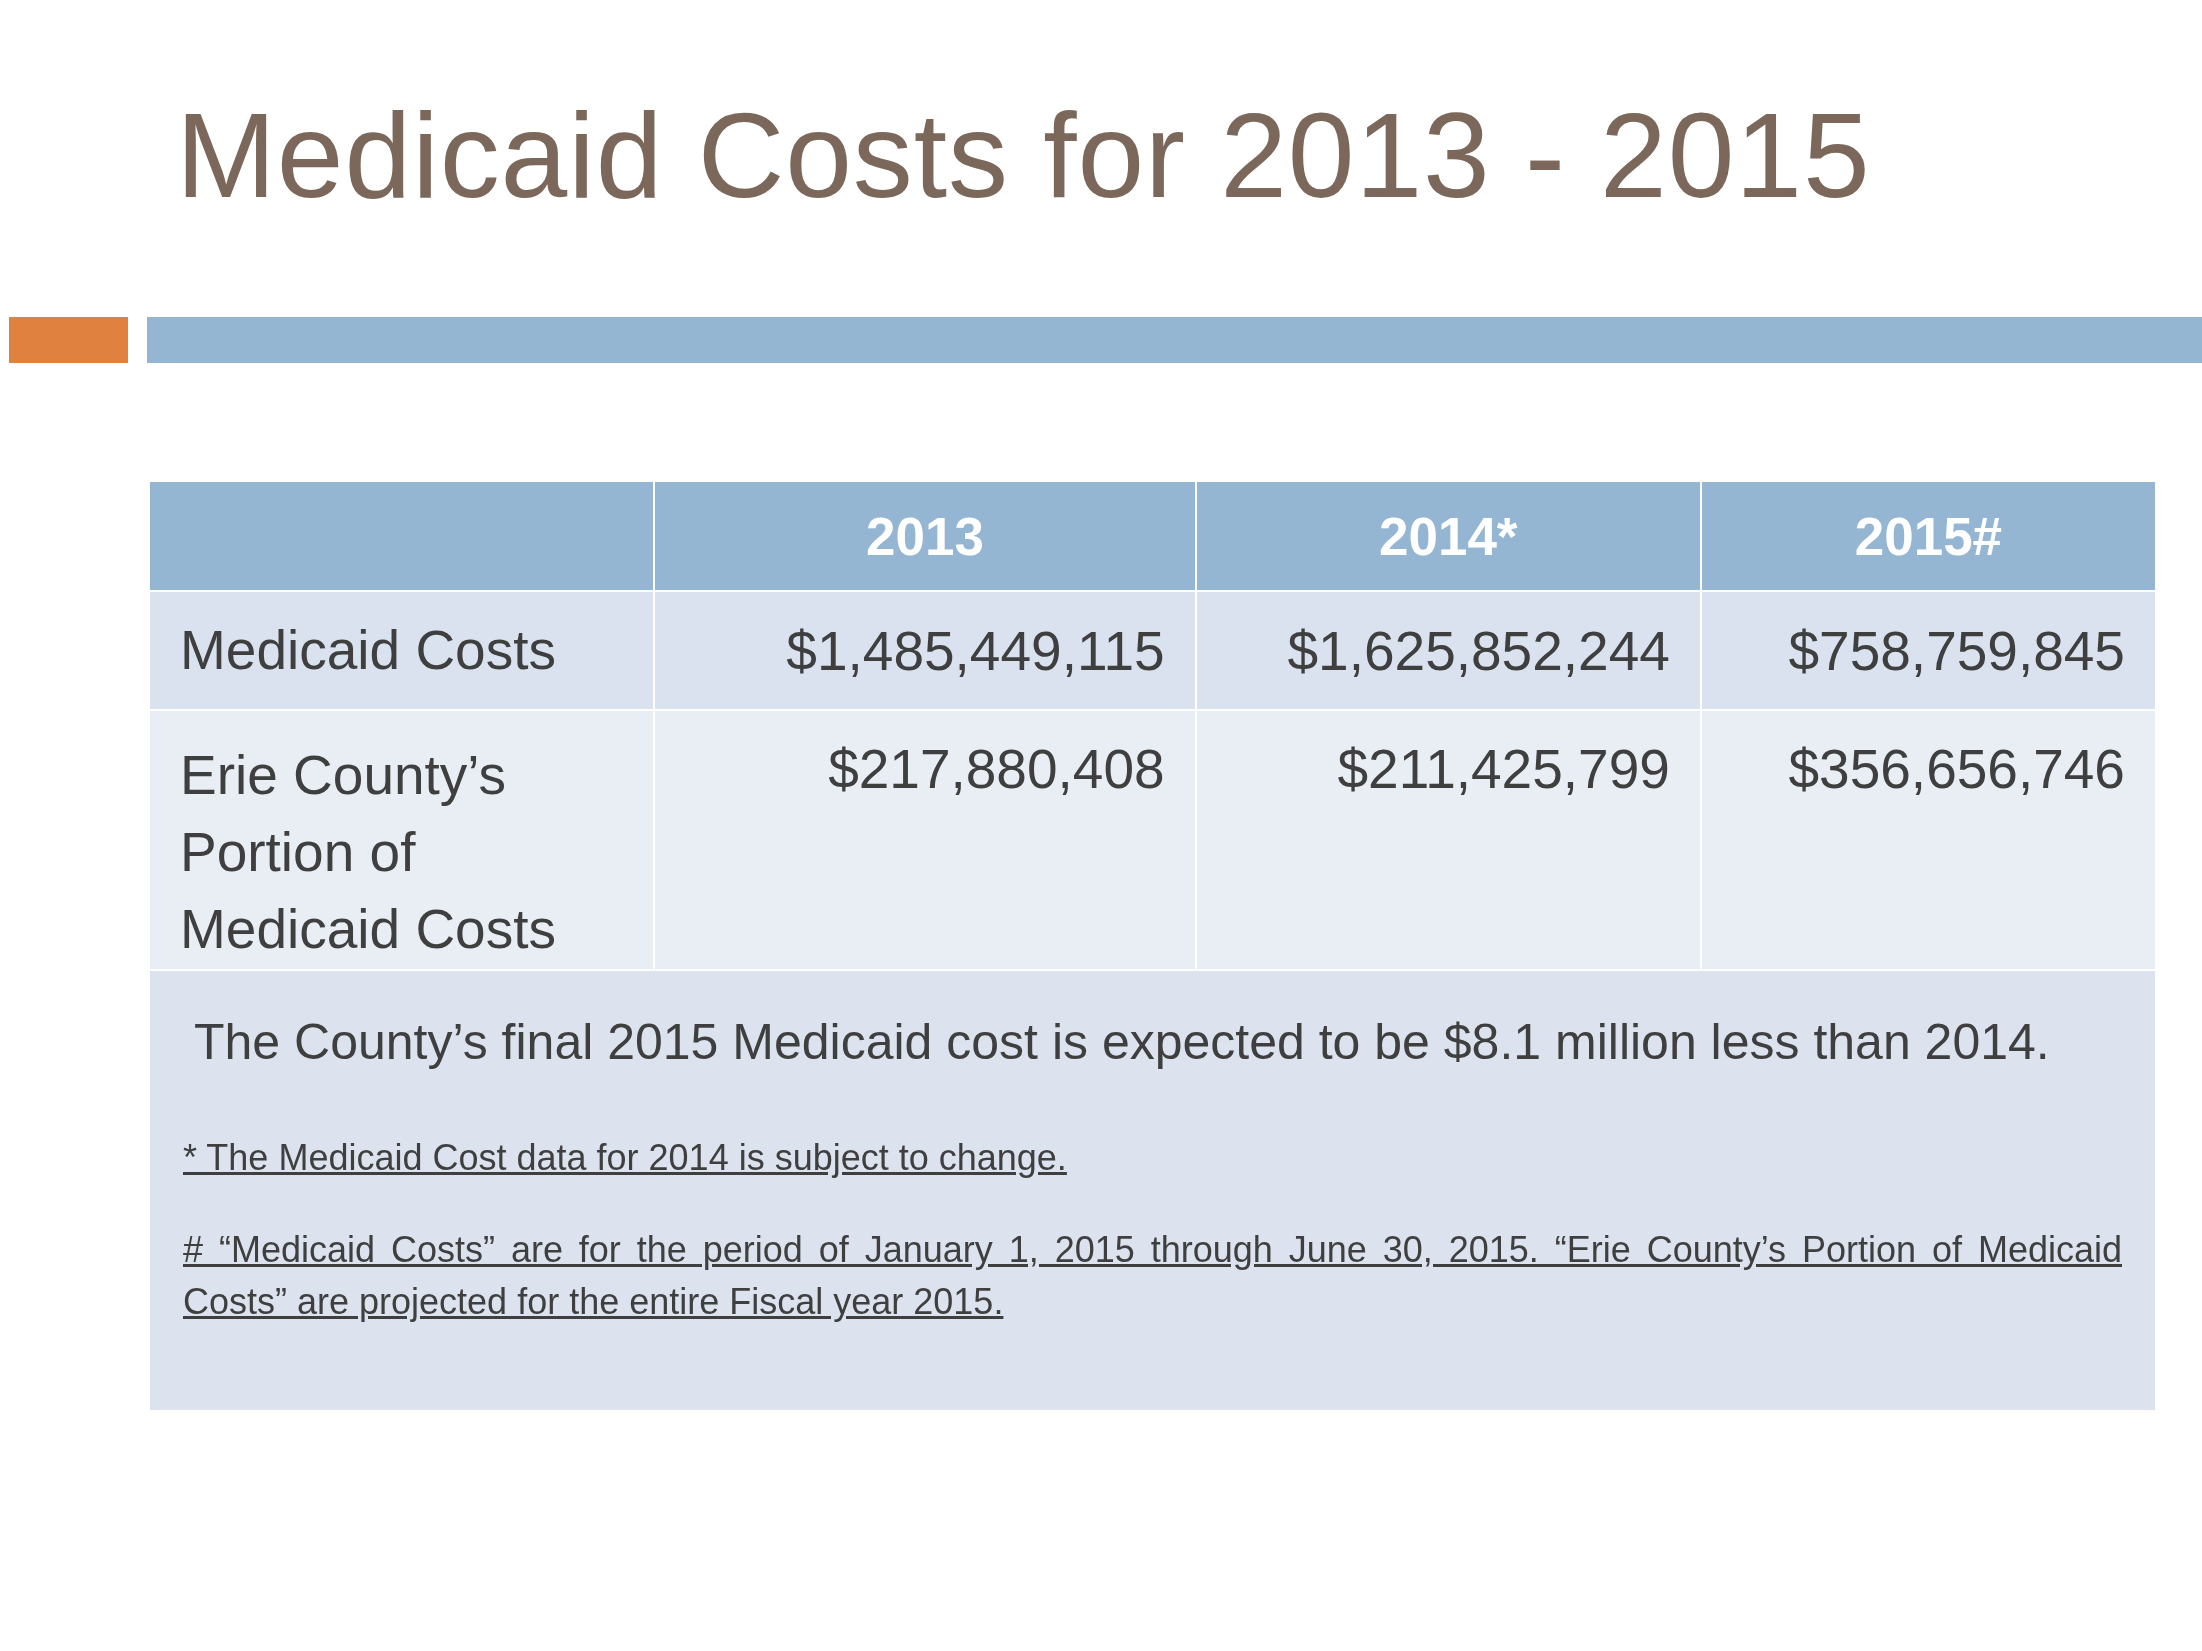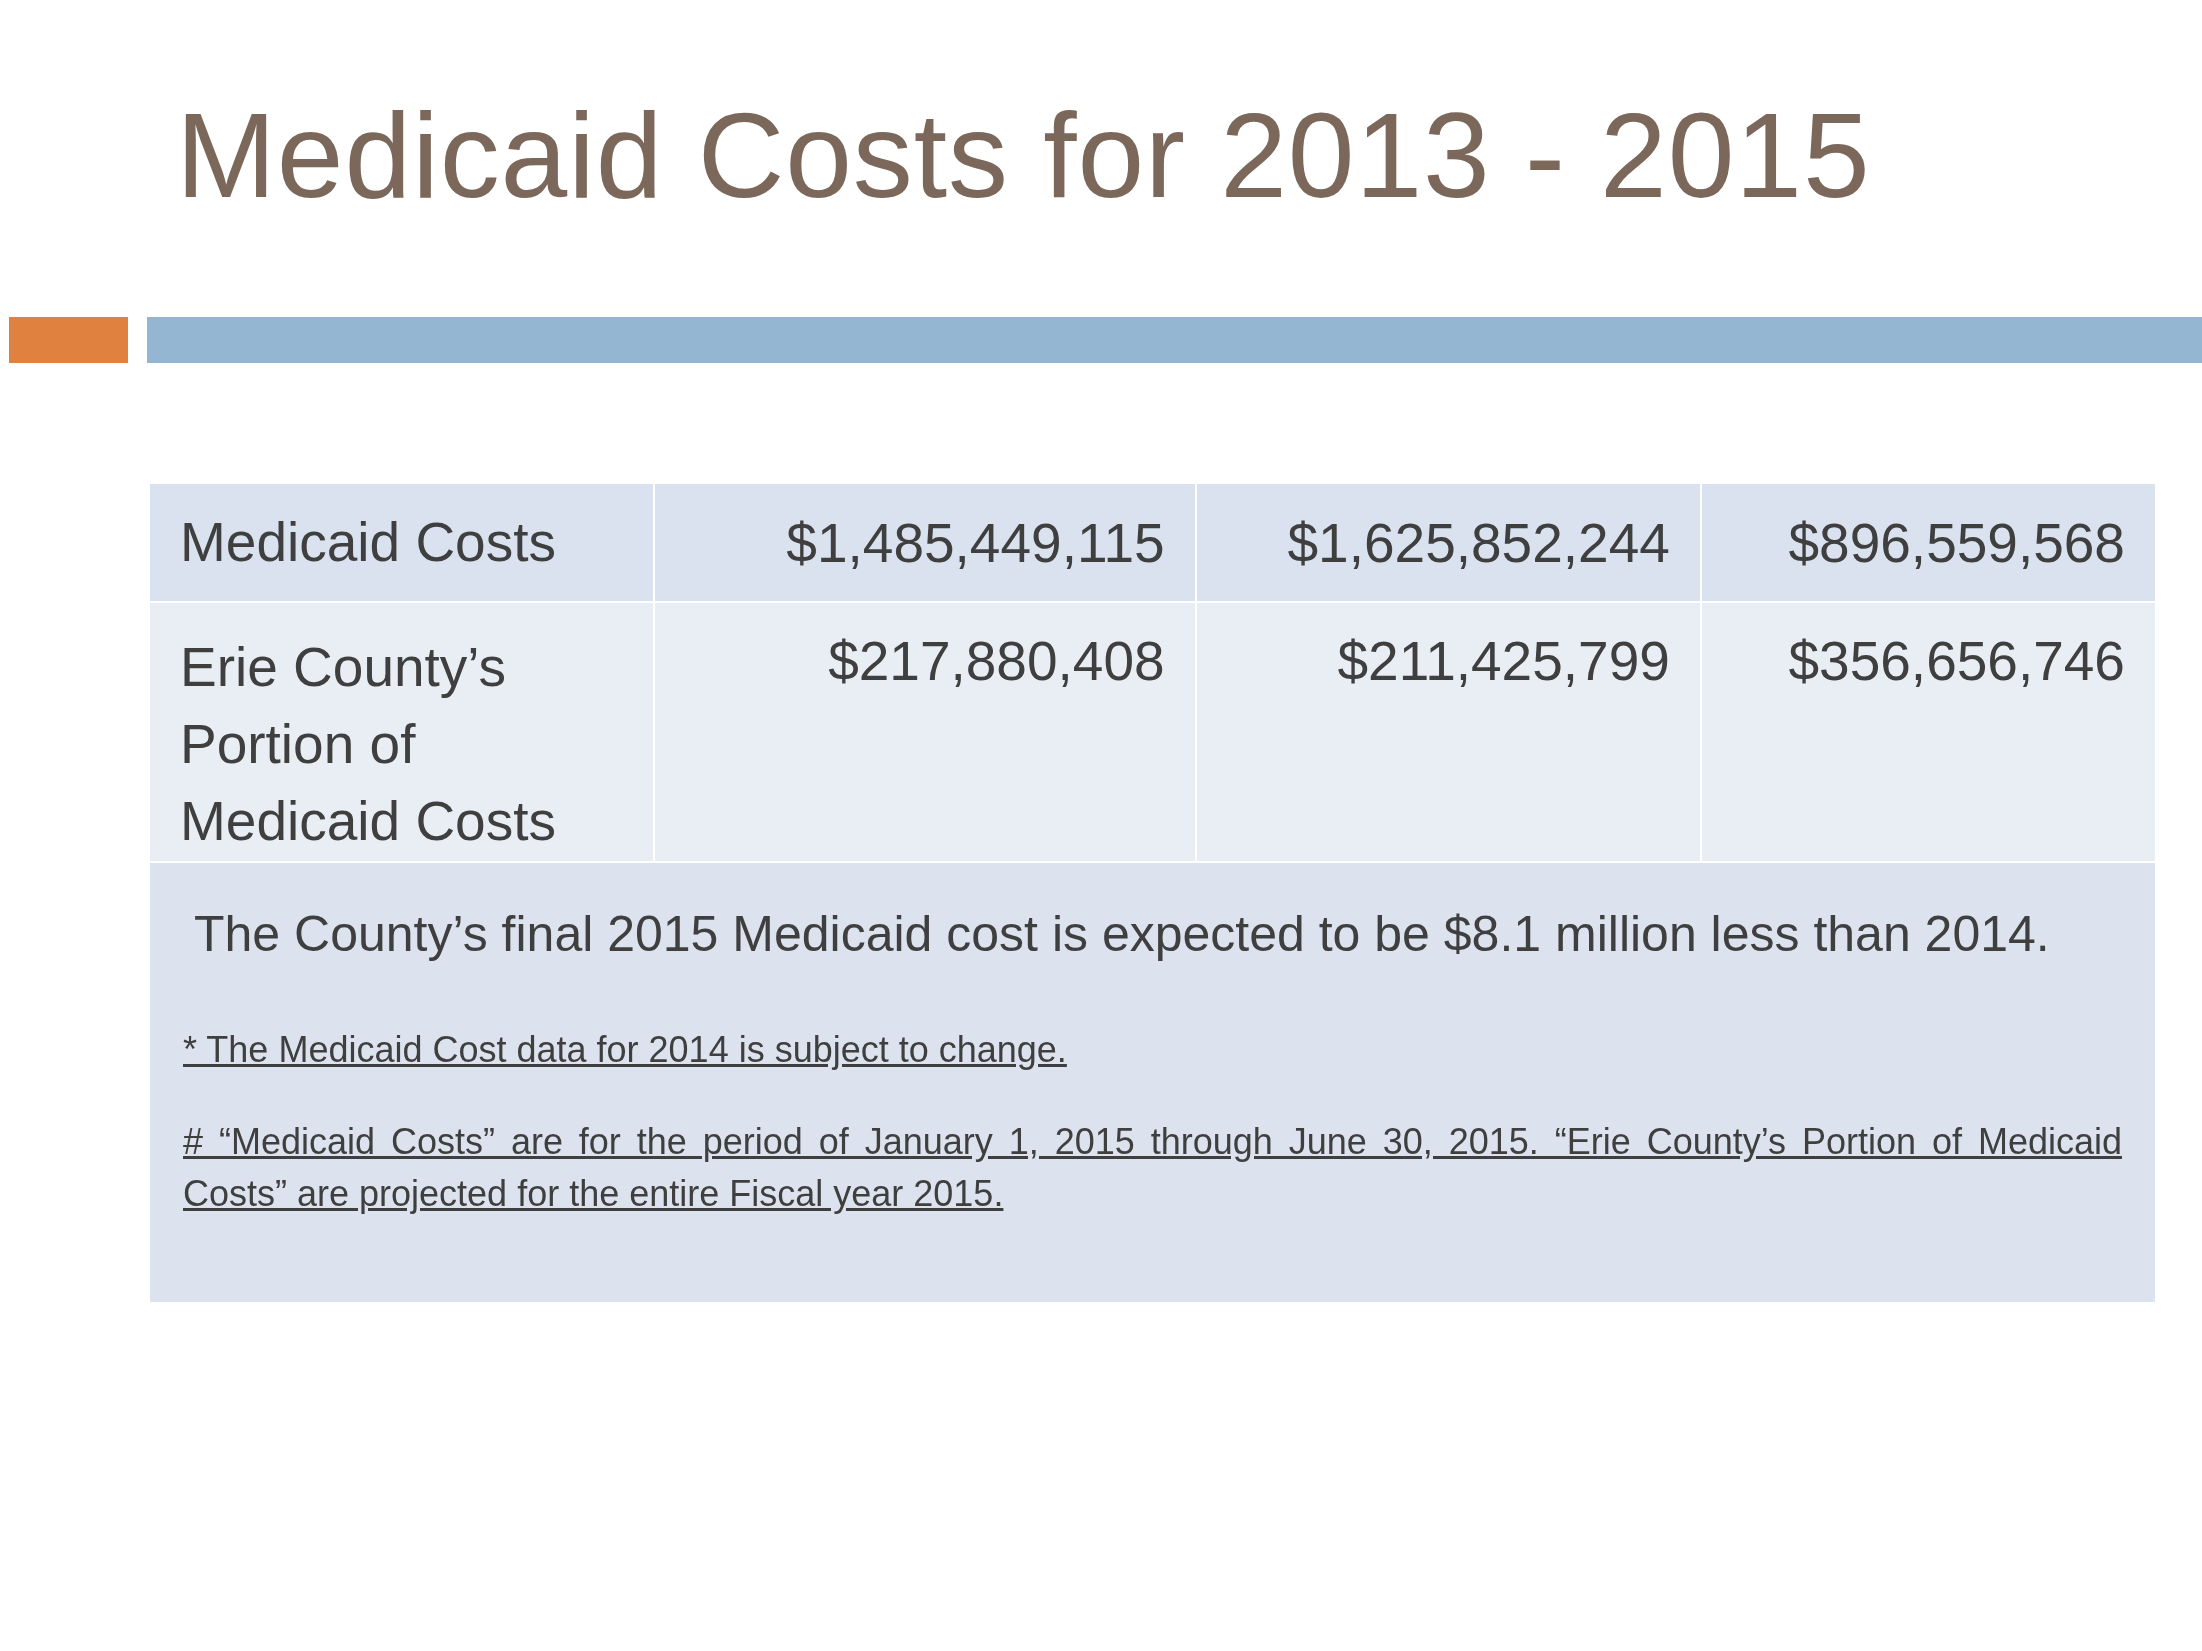--- a/index.html
+++ b/index.html
@@ -121,26 +121,32 @@
 
 <h1 class="slide-title">Medicaid Costs for 2013 - 2015</h1>
 
 <div class="accent-band">
   <div class="accent-orange"></div>
   <div class="accent-blue"></div>
 </div>
 
 <div class="data-table">
 
+  <div class="t-row t-header">
+    <div class="t-cell"></div>
+    <div class="t-cell">2013</div>
+    <div class="t-cell">2014*</div>
+    <div class="t-cell">2015#</div>
+  </div>
 
   <div class="t-row t-body-row row-0">
     <div class="t-cell label-cell">Medicaid Costs</div>
     <div class="t-cell value-cell">$1,485,449,115</div>
     <div class="t-cell value-cell">$1,625,852,244</div>
-    <div class="t-cell value-cell">$896,559,568</div>
+    <div class="t-cell value-cell">$758,759,845</div>
   </div>
 
   <div class="t-row t-body-row row-1">
     <div class="t-cell label-cell">Erie County’s Portion of Medicaid Costs</div>
     <div class="t-cell value-cell">$217,880,408</div>
     <div class="t-cell value-cell">$211,425,799</div>
     <div class="t-cell value-cell">$356,656,746</div>
   </div>
 
   <div class="summary-block">

